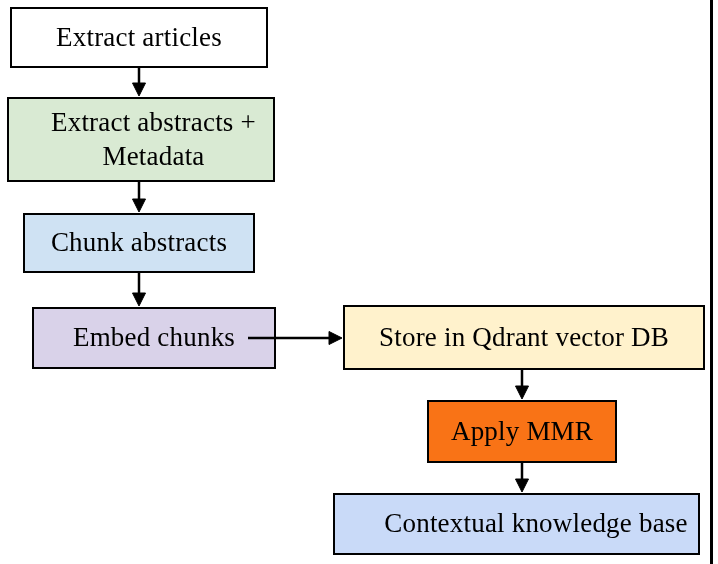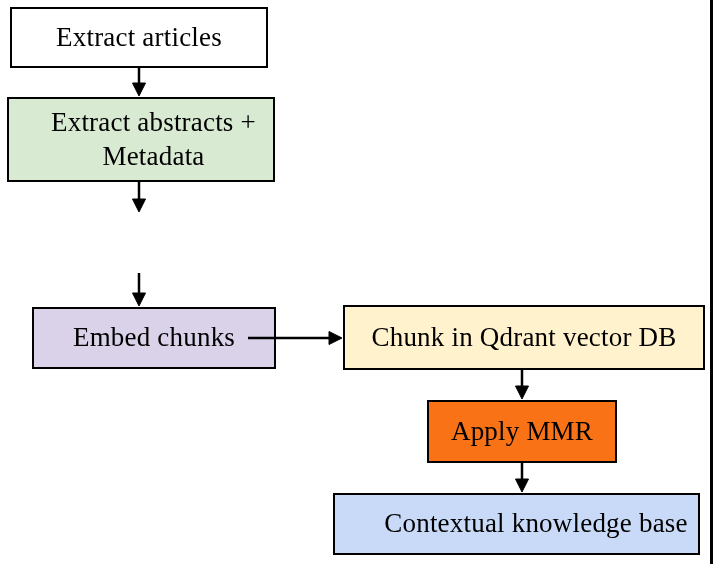--- a/index.html
+++ b/index.html
@@ -69,27 +69,30 @@
 
   <div class="node" id="node-academic" style="background-color: rgb(255, 255, 255);">
     <span class="label">Extract articles</span>
   </div>
 
   <div class="node" id="node-extract" style="background-color: rgb(217, 234, 211);">
     <span class="label">Extract abstracts +
 Metadata</span>
   </div>
 
+  <div class="node" id="node-chunk" style="background-color: rgb(207, 226, 243);">
+    <span class="label">Chunk abstracts</span>
+  </div>
 
   <div class="node" id="node-embed" style="background-color: rgb(217, 210, 233);">
     <span class="label">Embed chunks</span>
   </div>
 
   <div class="node" id="node-qdrant" style="background-color: rgb(255, 242, 204);">
-    <span class="label">Chunk in Qdrant vector DB</span>
+    <span class="label">Store in Qdrant vector DB</span>
   </div>
 
   <div class="node" id="node-mmr" style="background-color: #f97316;">
     <span class="label">Apply MMR</span>
   </div>
 
   <div class="node" id="node-contextual" style="background-color: rgb(201, 218, 248); padding-left: 39px;">
     <span class="label">Contextual knowledge base</span>
   </div>
 

